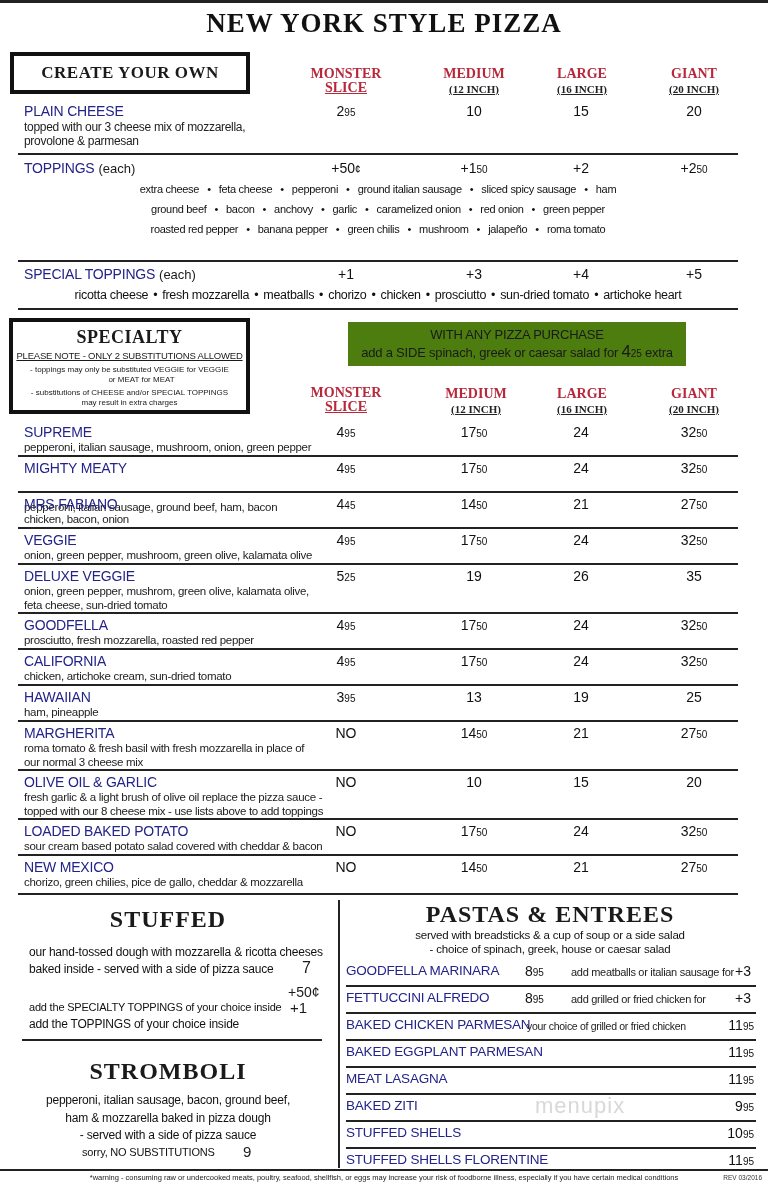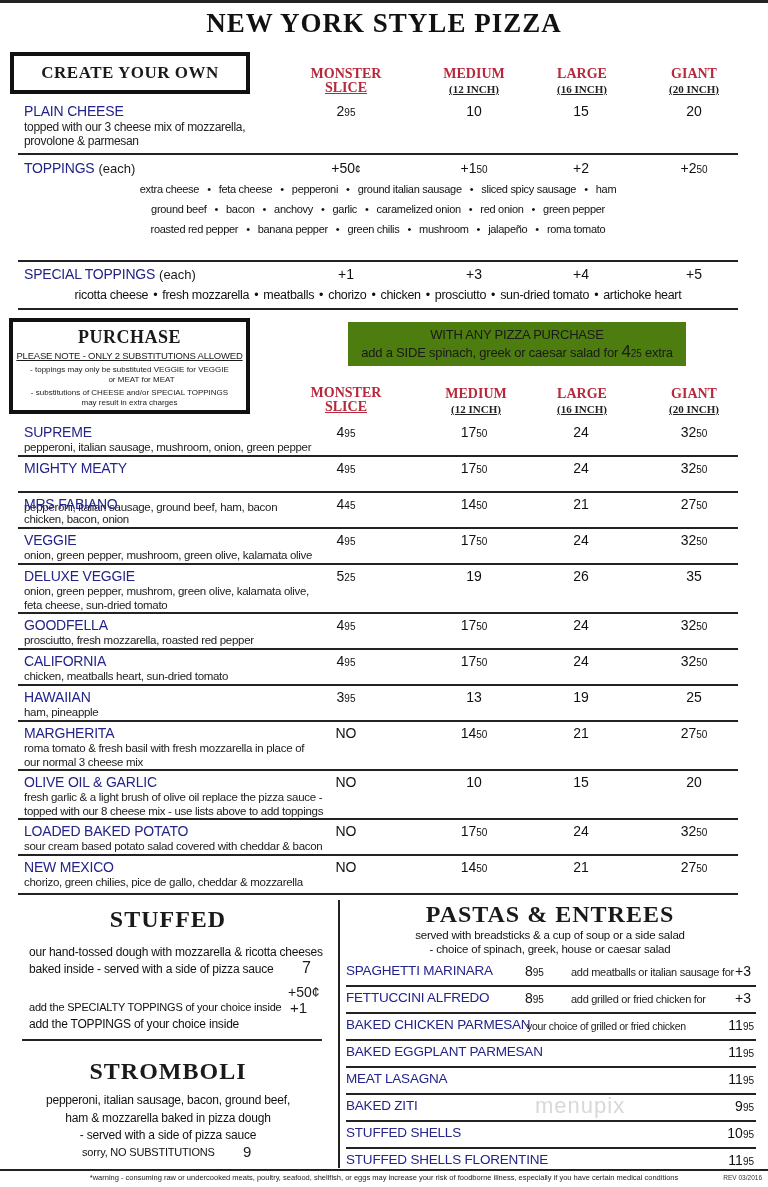--- a/index.html
+++ b/index.html
@@ -105,21 +105,21 @@
 <div class="abs price" style="left:306px;top:266px;width:80px;"><span>+1</span></div>
 <div class="abs price" style="left:434px;top:266px;width:80px;"><span>+3</span></div>
 <div class="abs price" style="left:541px;top:266px;width:80px;"><span>+4</span></div>
 <div class="abs price" style="left:654px;top:266px;width:80px;"><span>+5</span></div>
 <div class="abs top-list" style="left:18px;top:285px;width:720px;font-size:12.5px;">
   <span>ricotta cheese</span><span class="bullet" style="margin:0 5px">•</span><span>fresh mozzarella</span><span class="bullet" style="margin:0 5px">•</span><span>meatballs</span><span class="bullet" style="margin:0 5px">•</span><span>chorizo</span><span class="bullet" style="margin:0 5px">•</span><span>chicken</span><span class="bullet" style="margin:0 5px">•</span><span>prosciutto</span><span class="bullet" style="margin:0 5px">•</span><span>sun-dried tomato</span><span class="bullet" style="margin:0 5px">•</span><span>artichoke heart</span>
 </div>
 <div class="abs rule" style="left:18px;top:308px;width:720px;"></div>
 
 <div class="abs boxed spec-box">
-  <div class="t serif">PURCHASE</div>
+  <div class="t serif">SPECIALTY</div>
   <div class="n">PLEASE NOTE -  ONLY 2 SUBSTITUTIONS ALLOWED</div>
   <div class="s" style="margin-top:4px;">- toppings may only be substituted VEGGIE for VEGGIE</div>
   <div class="s" style="margin-top:0;padding-left:24px;">or MEAT for MEAT</div>
   <div class="s">- substitutions of CHEESE and/or SPECIAL TOPPINGS</div>
   <div class="s" style="margin-top:0;">may result in extra charges</div>
 </div>
 
 <div class="abs side-box">
   <div class="l1">WITH ANY PIZZA PURCHASE</div>
   <div class="l2">
@@ -180,21 +180,21 @@
     <div class="abs price" style="left:654px;top:568px;width:80px;"><span>35</span><span class="cents"></span></div>
     <div class="abs rule" style="left:18px;top:612px;width:720px;"></div>
     <div class="abs item-name" style="left:24px;top:617px;">GOODFELLA</div>
     <div class="abs desc" style="left:24px;top:633px;">prosciutto, fresh mozzarella, roasted red pepper</div>
     <div class="abs price" style="left:306px;top:617px;width:80px;"><span>4</span><span class="cents">95</span></div>
     <div class="abs price" style="left:434px;top:617px;width:80px;"><span>17</span><span class="cents">50</span></div>
     <div class="abs price" style="left:541px;top:617px;width:80px;"><span>24</span><span class="cents"></span></div>
     <div class="abs price" style="left:654px;top:617px;width:80px;"><span>32</span><span class="cents">50</span></div>
     <div class="abs rule" style="left:18px;top:648px;width:720px;"></div>
     <div class="abs item-name" style="left:24px;top:653px;">CALIFORNIA</div>
-    <div class="abs desc" style="left:24px;top:669px;">chicken, meatballs heart, sun-dried tomato</div>
+    <div class="abs desc" style="left:24px;top:669px;">chicken, artichoke cream, sun-dried tomato</div>
     <div class="abs price" style="left:306px;top:653px;width:80px;"><span>4</span><span class="cents">95</span></div>
     <div class="abs price" style="left:434px;top:653px;width:80px;"><span>17</span><span class="cents">50</span></div>
     <div class="abs price" style="left:541px;top:653px;width:80px;"><span>24</span><span class="cents"></span></div>
     <div class="abs price" style="left:654px;top:653px;width:80px;"><span>32</span><span class="cents">50</span></div>
     <div class="abs rule" style="left:18px;top:684px;width:720px;"></div>
     <div class="abs item-name" style="left:24px;top:689px;">HAWAIIAN</div>
     <div class="abs desc" style="left:24px;top:705px;">ham, pineapple</div>
     <div class="abs price" style="left:306px;top:689px;width:80px;"><span>3</span><span class="cents">95</span></div>
     <div class="abs price" style="left:434px;top:689px;width:80px;"><span>13</span><span class="cents"></span></div>
     <div class="abs price" style="left:541px;top:689px;width:80px;"><span>19</span><span class="cents"></span></div>
@@ -248,21 +248,21 @@
 <div class="abs cal-text" style="left:18px;top:1093px;width:300px;text-align:center;">pepperoni, italian sausage, bacon, ground beef,</div>
 <div class="abs cal-text" style="left:18px;top:1111px;width:300px;text-align:center;">ham &amp; mozzarella baked in pizza dough</div>
 <div class="abs cal-text" style="left:18px;top:1128px;width:300px;text-align:center;">- served with a side of pizza sauce</div>
 <div class="abs cal-text" style="left:82px;top:1146px;font-size:11px;">sorry, NO SUBSTITUTIONS</div>
 <div class="abs" style="left:243px;top:1143px;font-size:15px;">9</div>
 
 <div class="abs sec-title serif" style="left:350px;top:901px;width:400px;">PASTAS &amp; ENTREES</div>
 <div class="abs cal-text" style="left:350px;top:929px;width:400px;text-align:center;font-size:11.5px;">served with breadsticks &amp; a cup of soup or a side salad</div>
 <div class="abs cal-text" style="left:350px;top:943px;width:400px;text-align:center;font-size:11.5px;">- choice of spinach, greek, house or caesar salad</div>
 <div id="pasta-rows">
-    <div class="abs pasta-name" style="left:346px;top:963px;">SPAGHETTI MARINARA</div>
+    <div class="abs pasta-name" style="left:346px;top:963px;">GOODFELLA MARINARA</div>
     <div class="abs price" style="left:525px;top:963px;"><span>8</span><span class="cents">95</span></div>
     <div class="abs desc" style="left:571px;top:965px;font-size:11px;">add meatballs or italian sausage for</div>
     <div class="abs price" style="left:735px;top:963px;">+3</div>
     <div class="abs rule" style="left:346px;top:985px;width:410px;"></div>
     <div class="abs pasta-name" style="left:346px;top:990px;">FETTUCCINI ALFREDO</div>
     <div class="abs price" style="left:525px;top:990px;"><span>8</span><span class="cents">95</span></div>
     <div class="abs desc" style="left:571px;top:992px;font-size:11px;">add grilled or fried chicken for</div>
     <div class="abs price" style="left:735px;top:990px;">+3</div>
     <div class="abs rule" style="left:346px;top:1012px;width:410px;"></div>
     <div class="abs pasta-name" style="left:346px;top:1017px;">BAKED CHICKEN PARMESAN</div>

